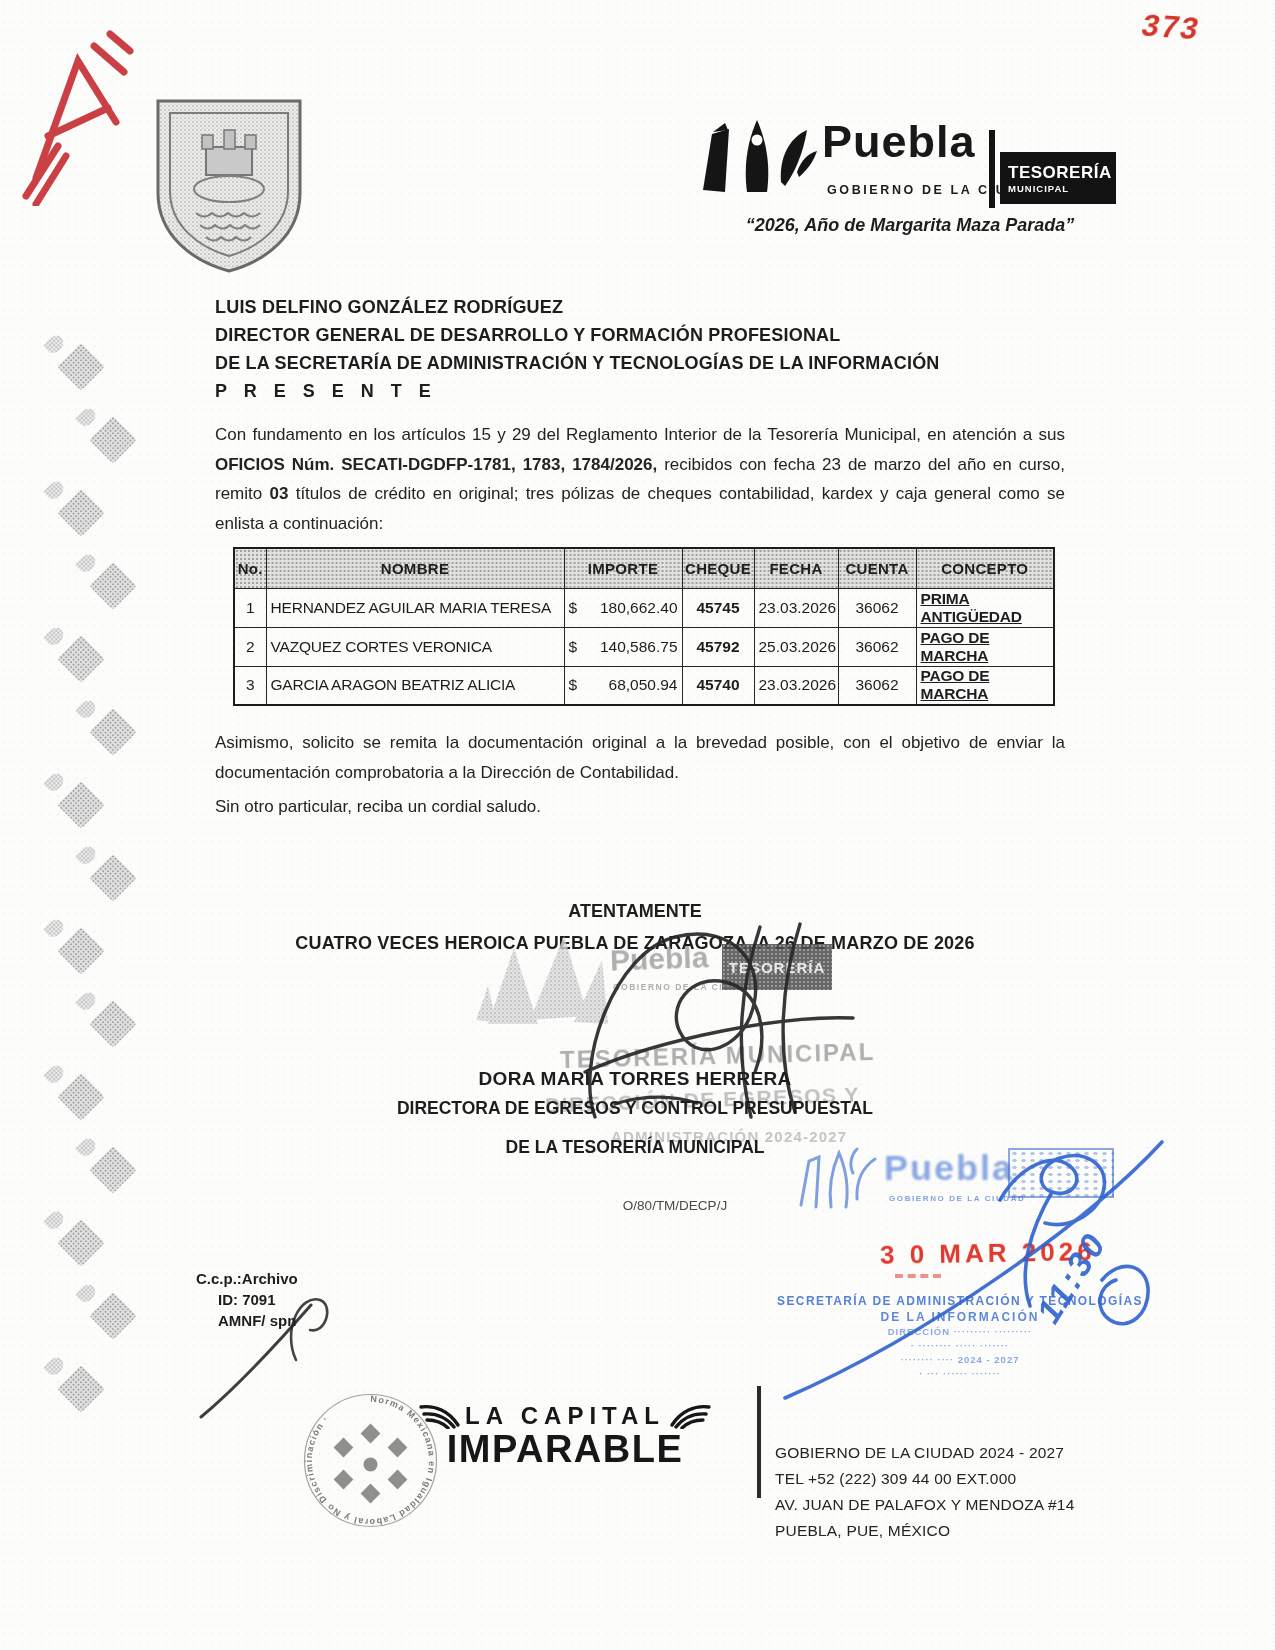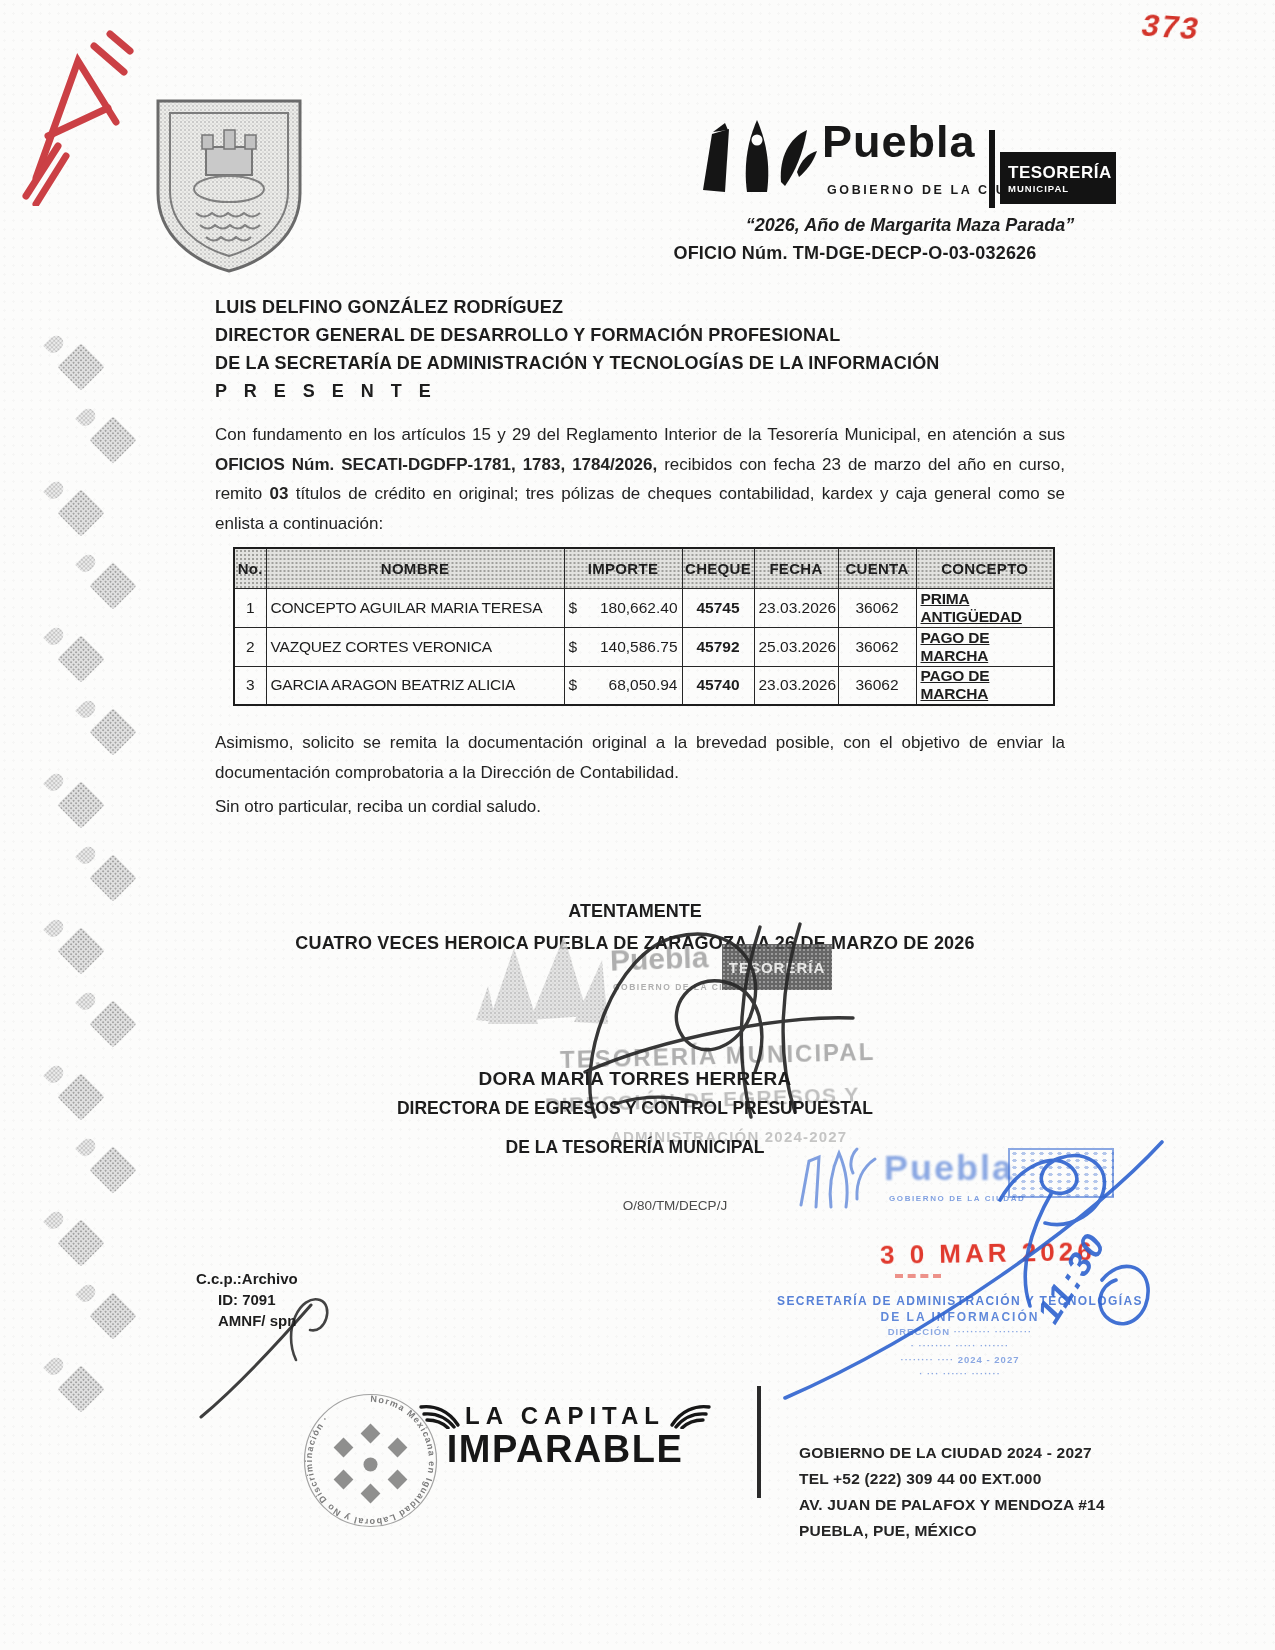--- a/index.html
+++ b/index.html
@@ -97,21 +97,21 @@
   
   .ccp { left:196px; top:1268px; font-size:15px; font-weight:700; line-height:21px; }
   .ccp .in { padding-left:22px; }
 
   
   .capital { left:415px; top:1402px; width:300px; text-align:center; color:#171717; }
   .capital .l1 { font-size:24px; font-weight:700; letter-spacing:6px; display:inline-block; vertical-align:middle; }
   .capital .l2 { font-size:38px; font-weight:700; letter-spacing:1.5px; margin-top:-2px; }
   .wing { display:inline-block; vertical-align:middle; }
   .divider { left:757px; top:1386px; width:4px; height:112px; background:#2a2a2a; }
-  .contact { left:775px; top:1440px; font-size:15.5px; font-weight:700; line-height:26px; color:#242424; letter-spacing:.2px;margin-left:24px; }
+  .contact { left:775px; top:1440px; font-size:15.5px; font-weight:400; line-height:26px; color:#242424; letter-spacing:.2px; }
 
   
   .deco-strip { left:64px; top:330px; width:86px; height:1135px; display:flex; flex-direction:column; }
   .dia { position:relative; width:34px; height:34px; margin:19.5px 0; transform:rotate(45deg);
          background-color:#dadada; background-image:radial-gradient(#8d8d8d .9px, transparent 1.15px);
          background-size:3.5px 3.5px; border-radius:4px; opacity:.8; }
   .dia:nth-child(even) { margin-left:32px; }
   .dia::after { content:""; position:absolute; width:15px; height:19px; left:-25px; top:10px;
                 background-color:#e6e6e6; background-image:radial-gradient(#9a9a9a .9px, transparent 1.1px);
                 background-size:3px 3px; border-radius:50% 50% 50% 0; opacity:.9; }
@@ -168,21 +168,20 @@
   </svg>
   <div class="abs brand-name">Puebla</div>
   <div class="abs brand-gov">GOBIERNO DE LA CIUDAD</div>
   <div class="abs brand-bar"></div>
   <div class="abs brand-box">
     <span class="t1">TESORERÍA</span>
     <span class="t2">MUNICIPAL</span>
   </div>
 
   <div class="abs quote">“2026, Año de Margarita Maza Parada”</div>
-  <div class="abs oficio">OFICIO Núm. TM-DGE-DECP-O-03-032626</div>
 
   <div class="abs recipient">
     <div>LUIS DELFINO GONZÁLEZ RODRÍGUEZ</div>
     <div>DIRECTOR GENERAL DE DESARROLLO Y FORMACIÓN PROFESIONAL</div>
     <div>DE LA SECRETARÍA DE ADMINISTRACIÓN Y TECNOLOGÍAS DE LA INFORMACIÓN</div>
     <div class="presente">P R E S E N T E</div>
   </div>
 
   <div class="abs para p1"><span>Con fundamento en los artículos 15 y 29 del Reglamento Interior de la Tesorería Municipal, en atención a sus </span><span class="b">OFICIOS Núm. SECATI-DGDFP-1781, 1783, 1784/2026,</span><span> recibidos con fecha 23 de marzo del año en curso, remito </span><span class="b">03</span><span> títulos de crédito en original; tres pólizas de cheques contabilidad, kardex y caja general como se enlista a continuación:</span></div>
 
@@ -201,21 +200,21 @@
       <th>No.</th>
       <th>NOMBRE</th>
       <th>IMPORTE</th>
       <th>CHEQUE</th>
       <th>FECHA</th>
       <th>CUENTA</th>
       <th>CONCEPTO</th>
     </tr>
     <tr>
       <td class="c">1</td>
-      <td class="name">CONCEPTO AGUILAR MARIA TERESA</td>
+      <td class="name">HERNANDEZ AGUILAR MARIA TERESA</td>
       <td class="imp">
             <span class="wrap">
               <span>$</span>
               <span>180,662.40</span>
             </span>
           </td>
       <td class="chq">45745</td>
       <td class="c">23.03.2026</td>
       <td class="c">36062</td>
       <td class="cpt">PRIMA ANTIGÜEDAD</td>

